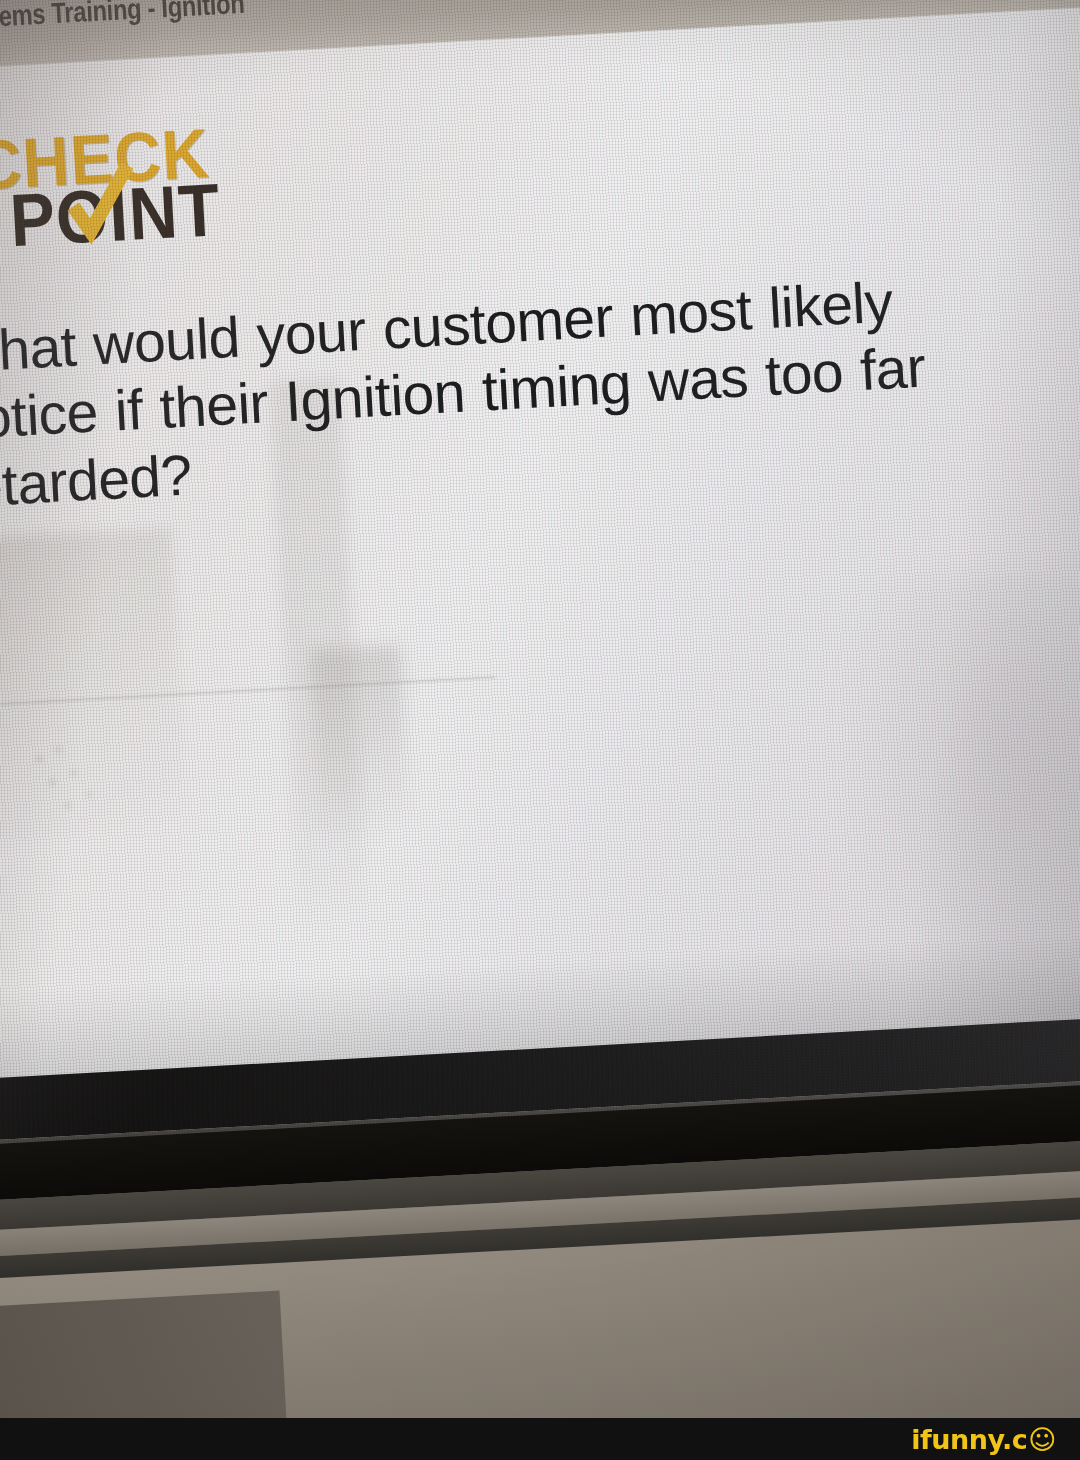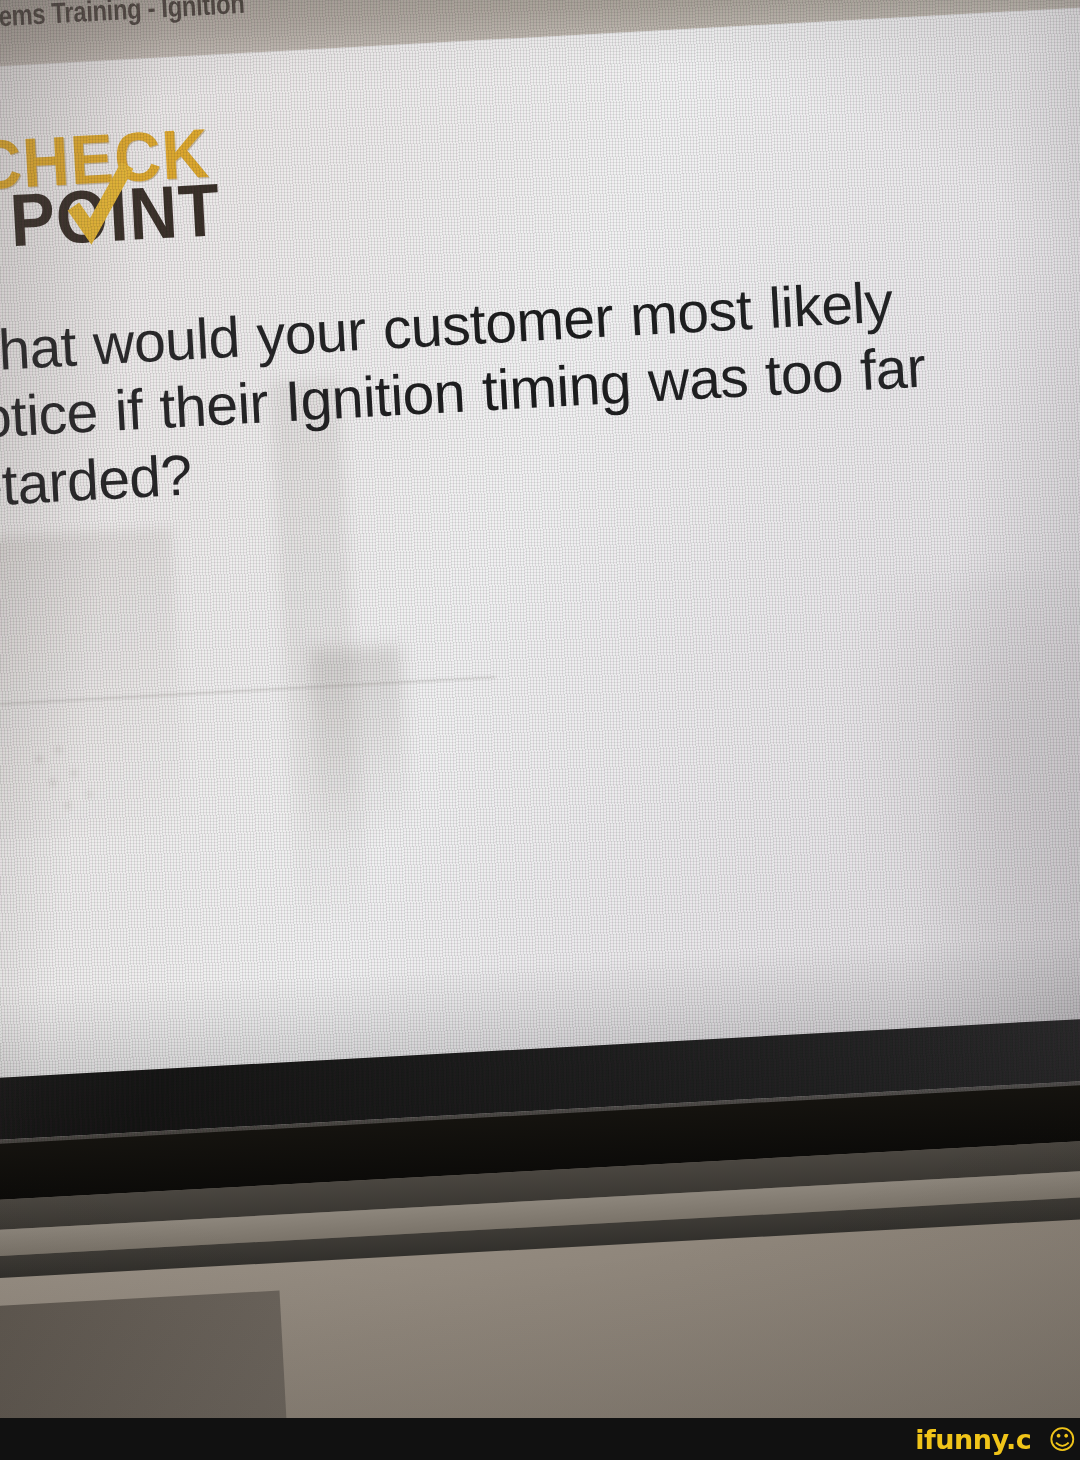--- a/index.html
+++ b/index.html
@@ -370,24 +370,23 @@
     display: flex;
     align-items: center;
     justify-content: flex-end;
   }
   .wm-text {
     font-family: "DejaVu Sans", sans-serif;
     font-size: 27px;
     font-weight: 900;
     color: #f0c419;
     letter-spacing: -0.5px;
-    margin-right: 4px;
+    margin-right: 24px;
     display: flex;
     align-items: center;
-    gap: 16px;
   }
   .wm-smiley {
     display: inline-block;
     margin-left: 1px;
   }
 </style>
 </head>
 <body>
 
 <div id="photo">

